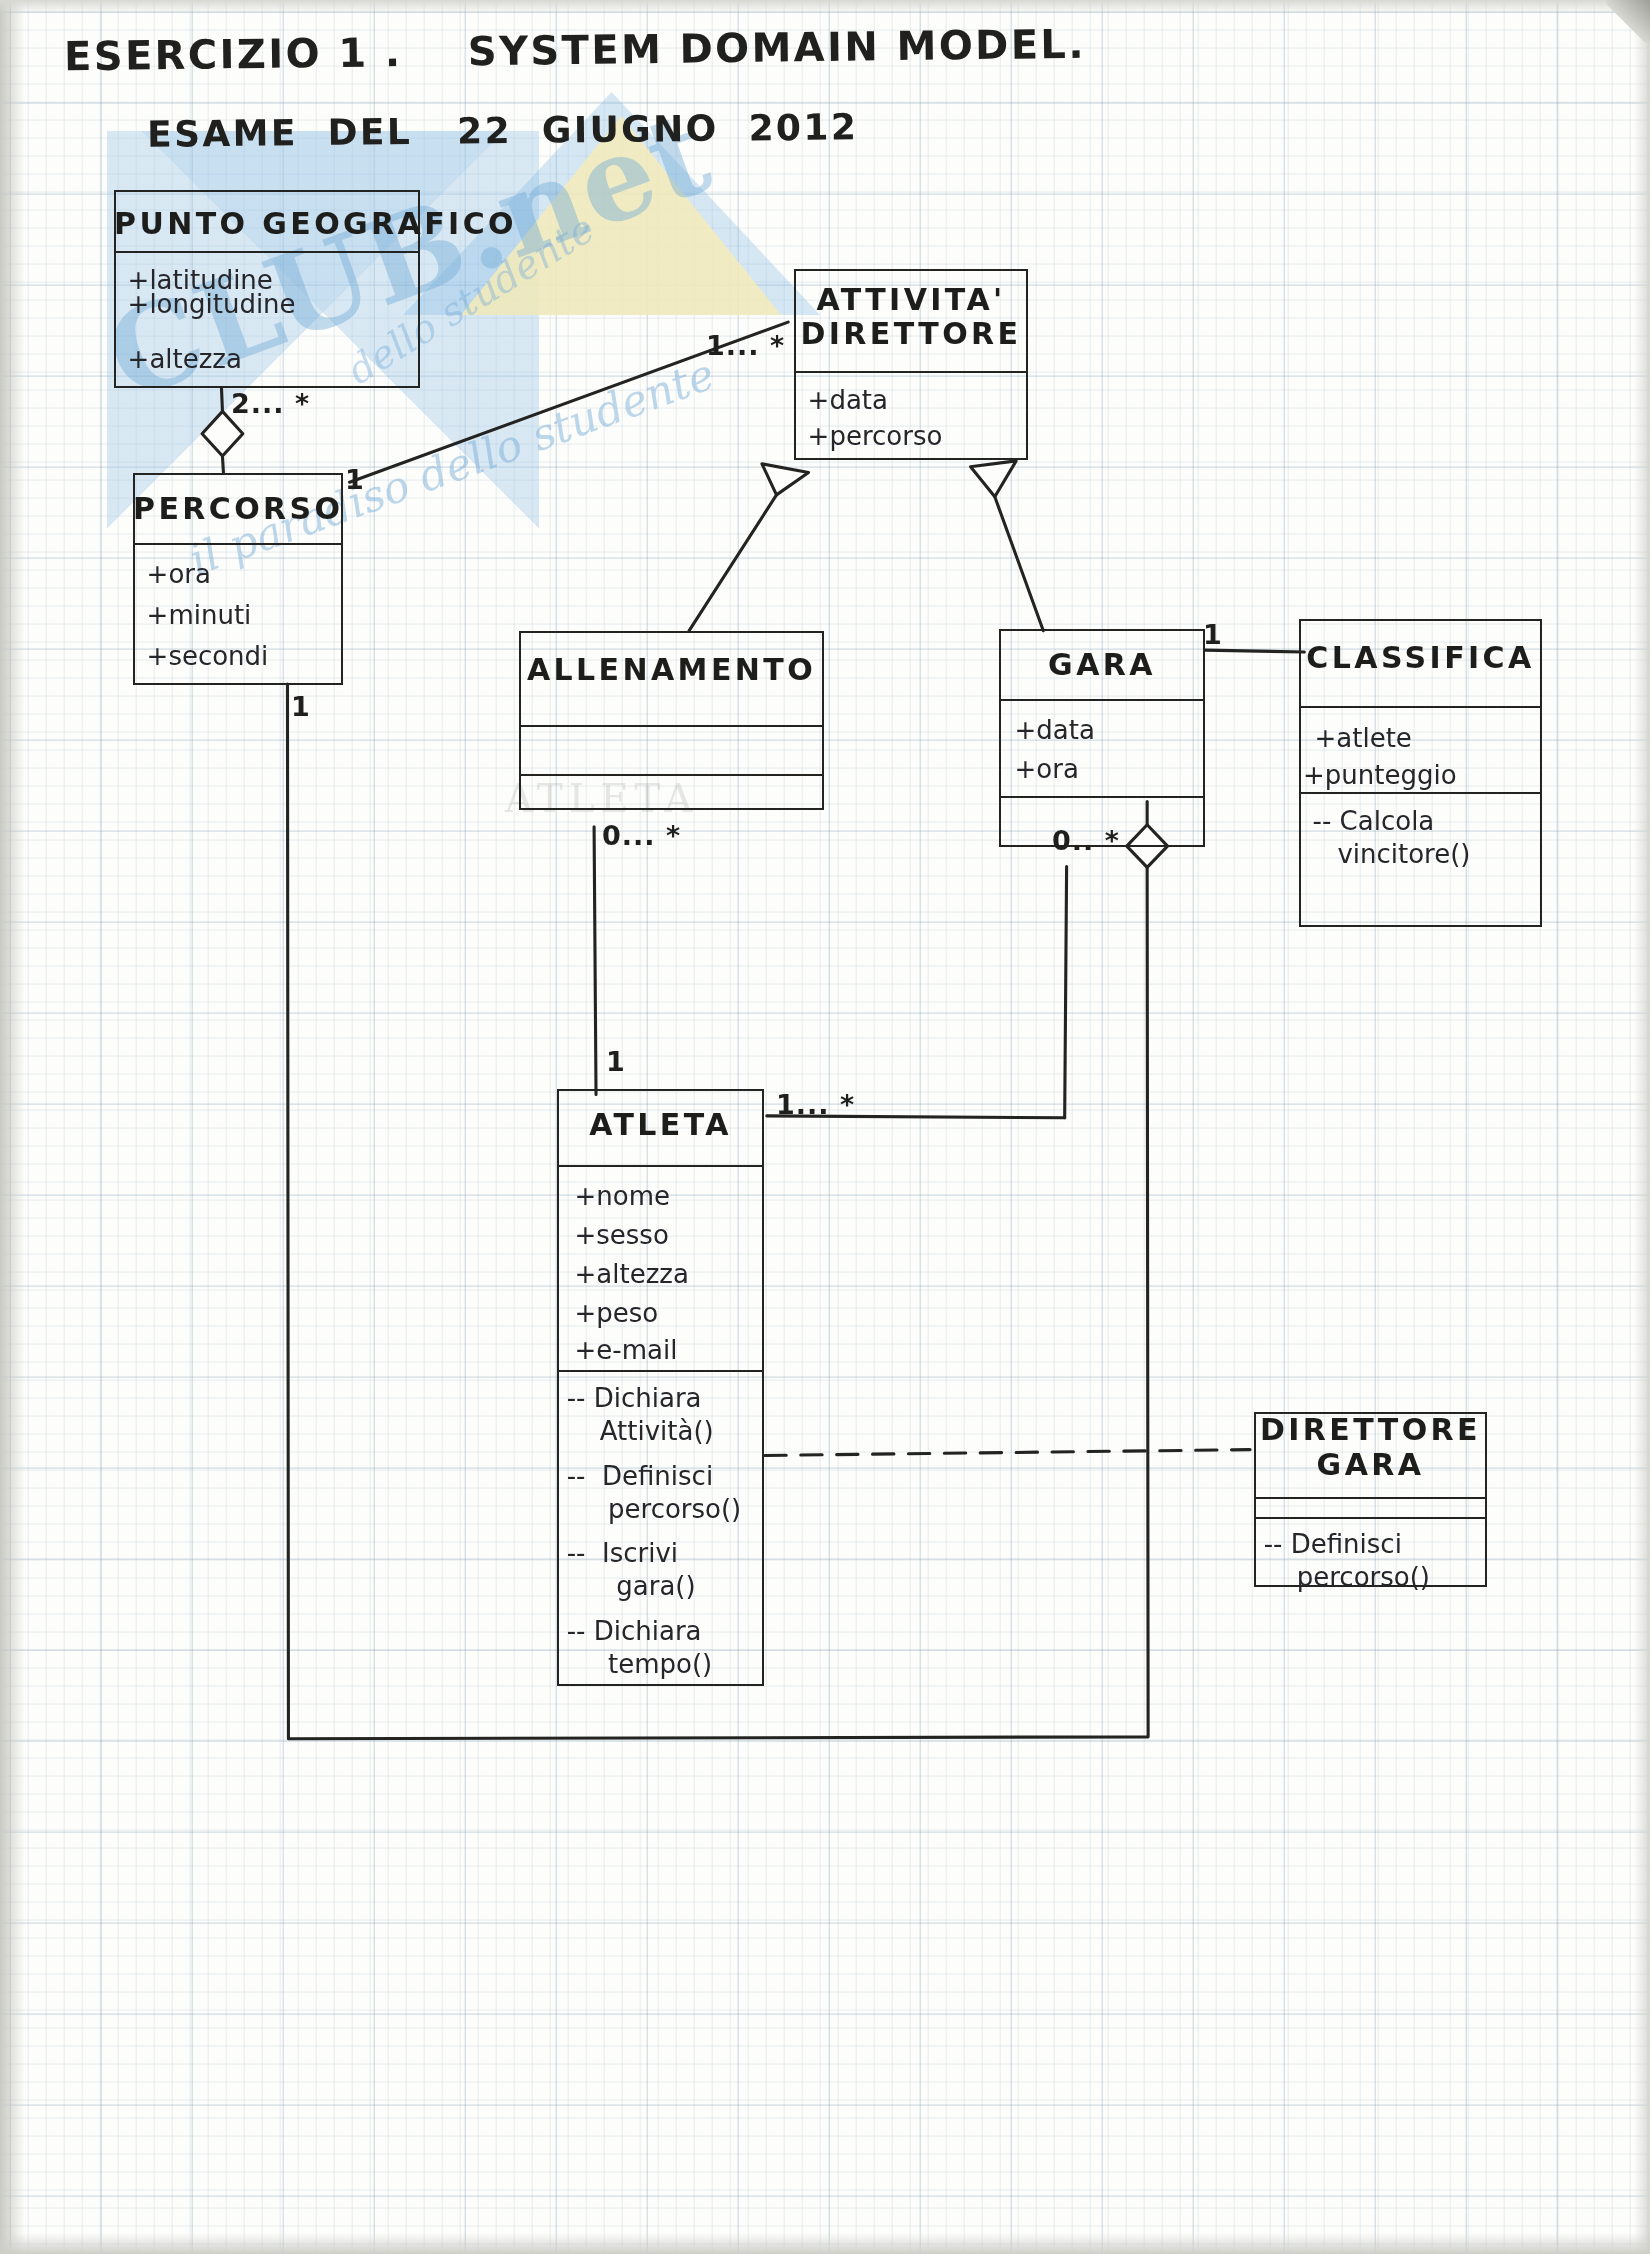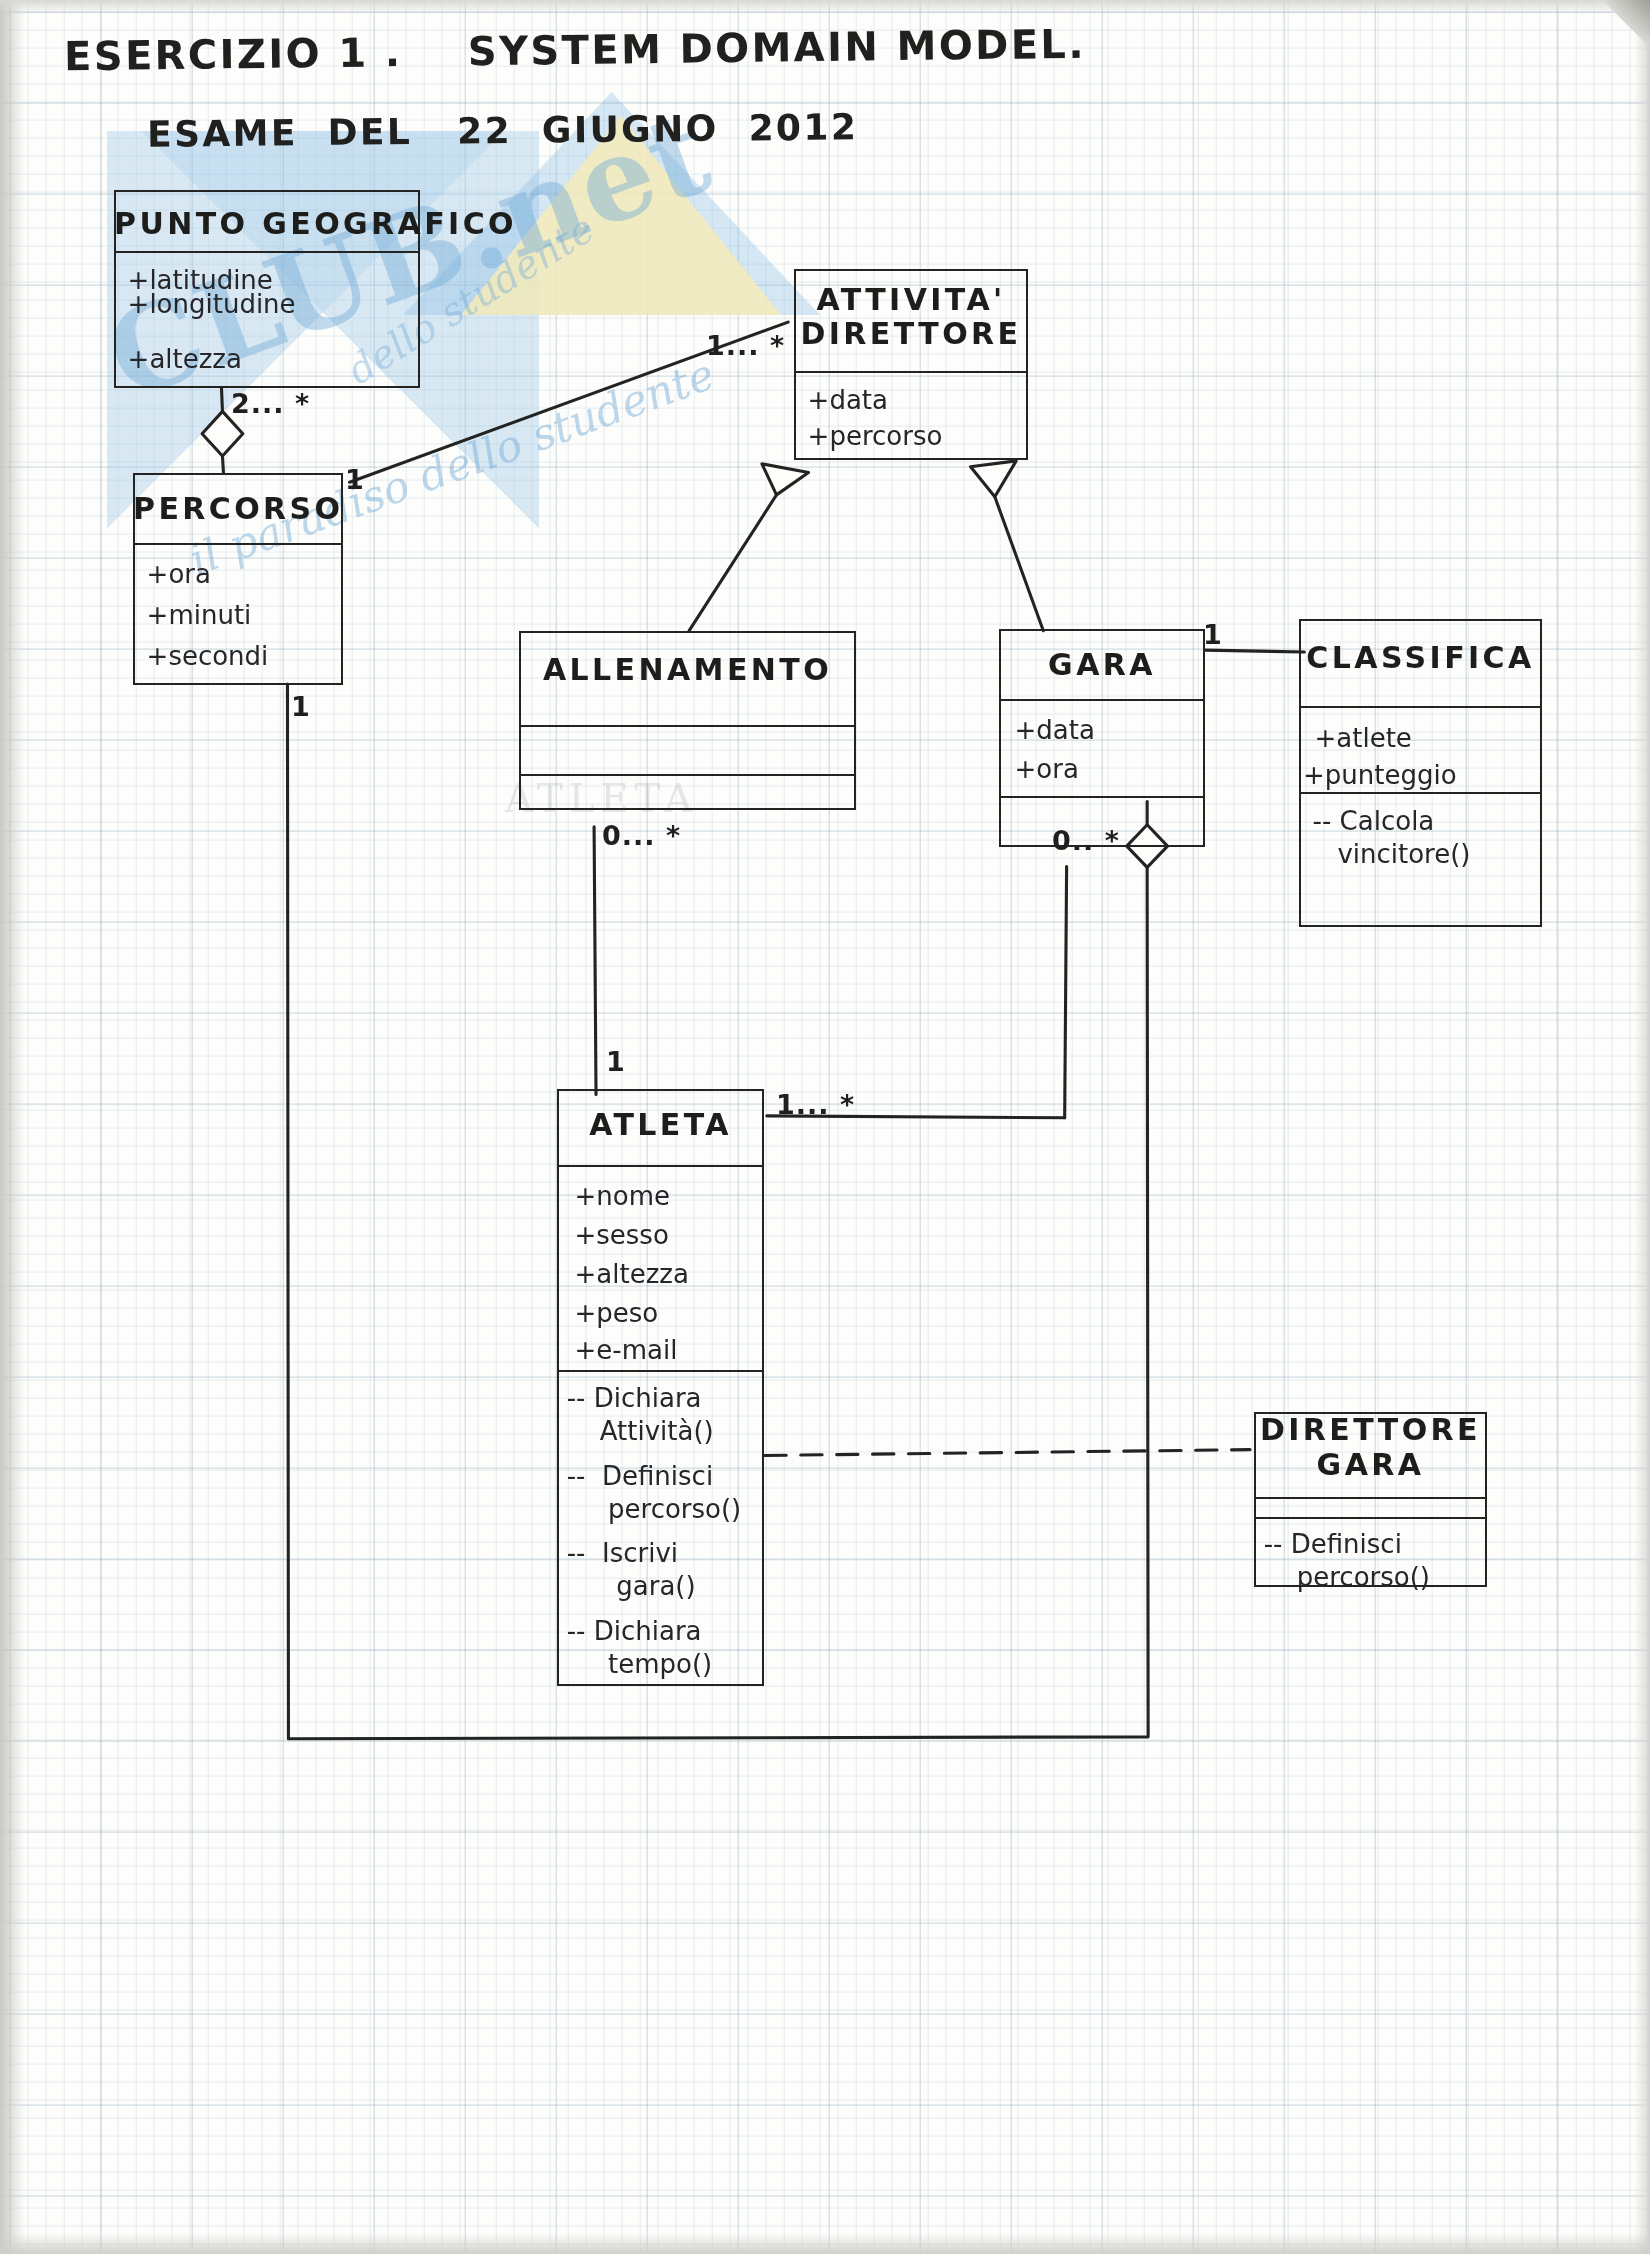--- a/index.html
+++ b/index.html
@@ -218,21 +218,21 @@
   <div class="cls" style="left:794px;top:269px;width:234px;height:191px;">
     <div class="bx"></div>
     <div class="sep" style="top:102px;"></div>
     <div class="cname two" style="top:13.6px;left:0;">ATTIVITA'
 DIRETTORE</div>
     <div class="feat" style="left:13.6px;top:115px;">+data</div>
     <div class="feat" style="left:13.6px;top:151px;">+percorso</div>
   </div>
   <div class="mult" style="left:706px;top:330px;">1... *</div>
 
-  <div class="cls" style="left:519px;top:631px;width:337px;height:179px;">
+  <div class="cls" style="left:519px;top:631px;width:305px;height:179px;">
     <div class="bx"></div>
     <div class="sep" style="top:94px;"></div>
     <div class="sep" style="top:143px;"></div>
     <div class="cname" style="top:21.3px;left:0;">ALLENAMENTO</div>
   </div>
   <div class="mult" style="left:602px;top:820px;">0... *</div>
 
   <div class="cls" style="left:999px;top:629px;width:206px;height:218px;">
     <div class="bx"></div>
     <div class="sep" style="top:70px;"></div>

